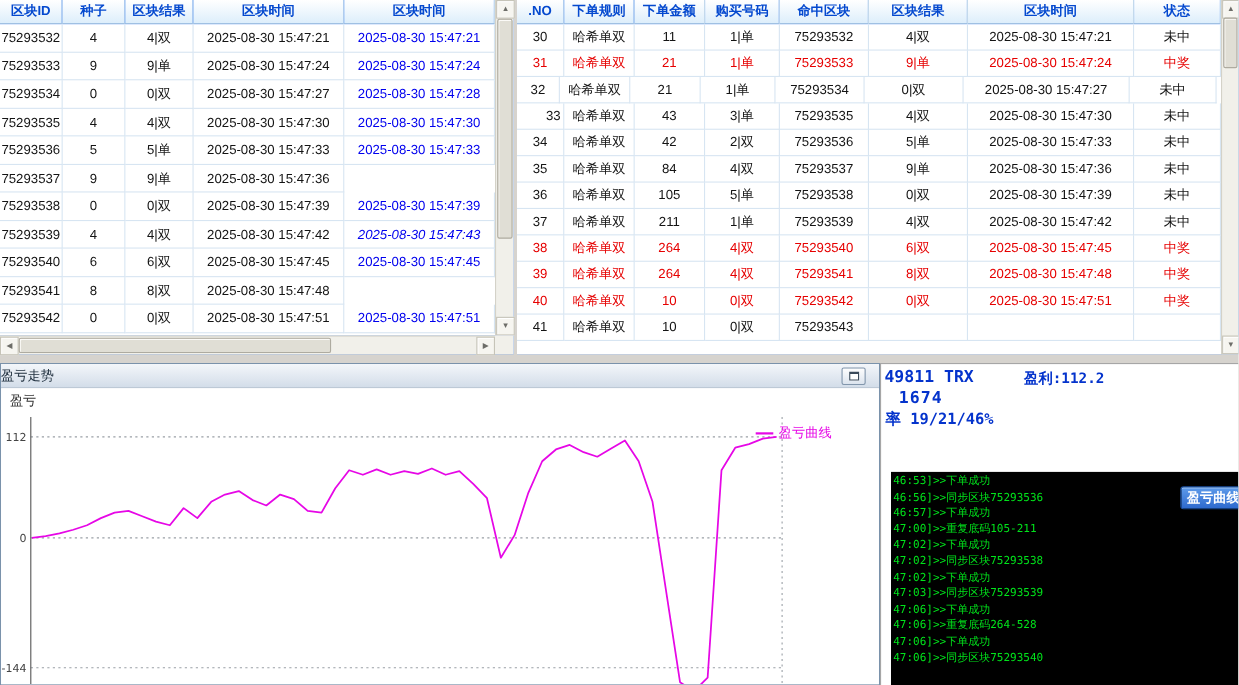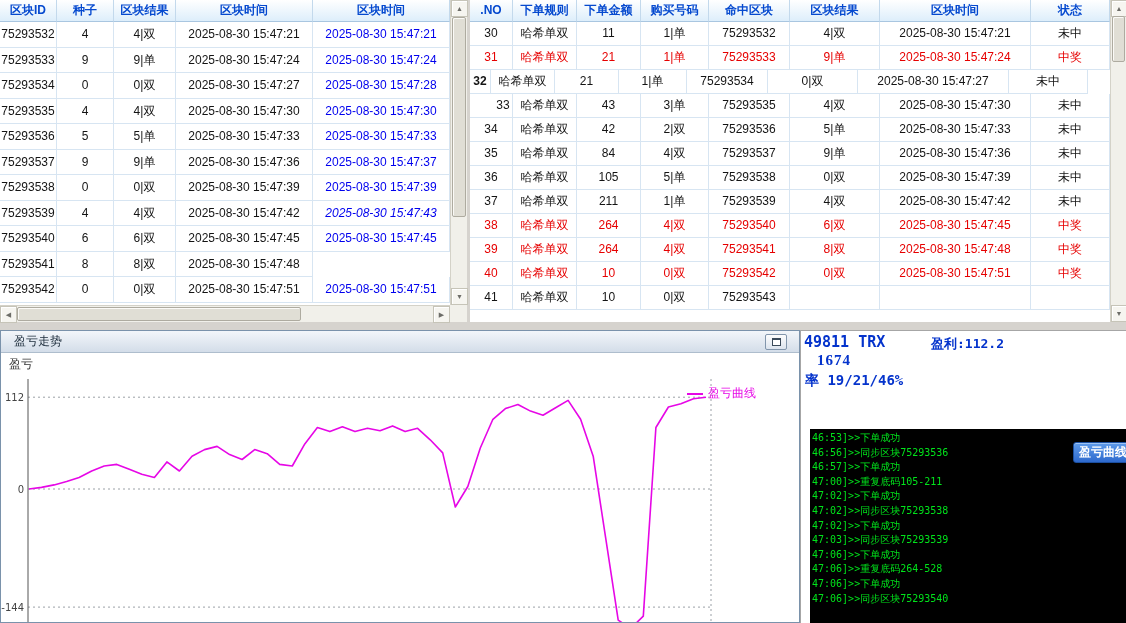--- a/index.html
+++ b/index.html
@@ -46,21 +46,21 @@
   #bt-hscroll { left:0; bottom:0; width:450px; height:17px; border-top:1px solid #d4d2c8; }
   #bt-corner { position:absolute; right:0; bottom:0; width:17px; height:17px; background:#f1f0ea; }
   #ot-vscroll { right:0; top:0; width:16px; height:322px; border-left:1px solid #d4d2c8; }
   
   #chart-window {
     position:absolute; left:0; top:330px; width:800px; height:293px;
     background:#fff; border:1px solid #7a92ab;
   }
   .cw-title {
     position:relative; height:22px; background:linear-gradient(#f3f6fa,#d3dde9);
-    border-bottom:1px solid #aebdcd; display:flex; align-items:center; padding-left:13px;
+    border-bottom:1px solid #aebdcd; display:flex; align-items:center; padding-left:0;
     font-size:12px; color:#20303f;
   }
   .cw-btn {
     position:absolute; right:12px; top:3px; width:22px; height:16px;
     background:linear-gradient(#fdfdfd,#dce4ee); border:1px solid #8296ac; border-radius:2px;
     display:flex; align-items:center; justify-content:center; cursor:default;
   }
   .restore-glyph { display:inline-block; width:9px; height:8px; background:#fff; border:1px solid #3a4a5a; border-top:2px solid #3a4a5a; }
   .cw-client { position:absolute; left:0; top:22px; right:0; bottom:0; background:#fff; overflow:hidden; }
   .corner-label { position:absolute; left:8px; top:3px; font-size:12px; color:#333;font-family:Liberation Serif, serif; }
@@ -69,21 +69,21 @@
   .leg-line { display:inline-block; width:16px; height:2px; background:#e607e6; }
   .leg-text { font-size:12px; color:#e607e6; white-space:nowrap; }
   
   #stats-panel {
     position:absolute; left:800px; top:330px; width:326px; height:293px;
     background:#fff; border-left:1px solid #a6a6a6; border-top:1px solid #a6a6a6; overflow:hidden;
   }
   .sp-blue { position:absolute; color:#0433cc; font-weight:bold; font-family:"DejaVu Sans Mono","Liberation Mono",monospace; white-space:nowrap; }
   .sp-balance { left:3px; top:2px; font-size:15px; }
   .sp-profit  { left:130px; top:4px; font-size:13px; }
-  .sp-count   { left:16px; top:21px; font-size:15px; letter-spacing:1px;font-family:Liberation Serif, serif; }
+  .sp-count   { left:16px; top:21px; font-size:15px; letter-spacing:1px; }
   .sp-rate    { left:4px; top:41px; font-size:14px; }
   #console {
     position:absolute; left:9px; top:98px; right:0; bottom:0; background:#000;
     padding:2px 0 0 2px; overflow:hidden; z-index:1;
   }
   .log-line {
     color:#00e31b; font-family:"DejaVu Sans Mono","Liberation Mono",monospace;
     font-size:10px; line-height:14.6px; white-space:nowrap;
   }
   #curve-btn {
@@ -140,21 +140,20 @@
           <div class="cell" style="width: 57px;">5</div>
           <div class="cell" style="width: 62px;">5|单</div>
           <div class="cell" style="width: 137px;">2025-08-30 15:47:33</div>
           <div class="cell blue" style="width: 137px;">2025-08-30 15:47:33</div>
         </div>
         <div class="lrow">
           <div class="cell" style="width: 57px;">75293537</div>
           <div class="cell" style="width: 57px;">9</div>
           <div class="cell" style="width: 62px;">9|单</div>
           <div class="cell" style="width: 137px;">2025-08-30 15:47:36</div>
-          <div class="cell blue" style="width: 137px;">2025-08-30 15:47:37</div>
         </div>
         <div class="lrow">
           <div class="cell" style="width: 57px;">75293538</div>
           <div class="cell" style="width: 57px;">0</div>
           <div class="cell" style="width: 62px;">0|双</div>
           <div class="cell" style="width: 137px;">2025-08-30 15:47:39</div>
           <div class="cell blue" style="width: 137px;">2025-08-30 15:47:39</div>
         </div>
         <div class="lrow">
           <div class="cell" style="width: 57px;">75293539</div>
@@ -223,21 +222,21 @@
           <div class="cell" style="width: 43px;">31</div>
           <div class="cell" style="width: 64px;">哈希单双</div>
           <div class="cell" style="width: 64px;">21</div>
           <div class="cell" style="width: 68px;">1|单</div>
           <div class="cell" style="width: 81px;">75293533</div>
           <div class="cell" style="width: 90px;">9|单</div>
           <div class="cell" style="width: 151px;">2025-08-30 15:47:24</div>
           <div class="cell" style="width: 79px;">中奖</div>
         </div>
         <div class="rrow">
-          <div class="cell" style="width: 21px; font-weight: bold;">32</div>
+          <div class="cell" style="width: 39px;">32</div>
           <div class="cell" style="width: 64px;">哈希单双</div>
           <div class="cell" style="width: 64px;">21</div>
           <div class="cell" style="width: 68px;">1|单</div>
           <div class="cell" style="width: 81px;">75293534</div>
           <div class="cell" style="width: 90px;">0|双</div>
           <div class="cell" style="width: 151px;">2025-08-30 15:47:27</div>
           <div class="cell" style="width: 79px;">未中</div>
         </div>
         <div class="rrow">
           <div class="cell" style="width: 43px; padding-left: 24px;">33</div>

